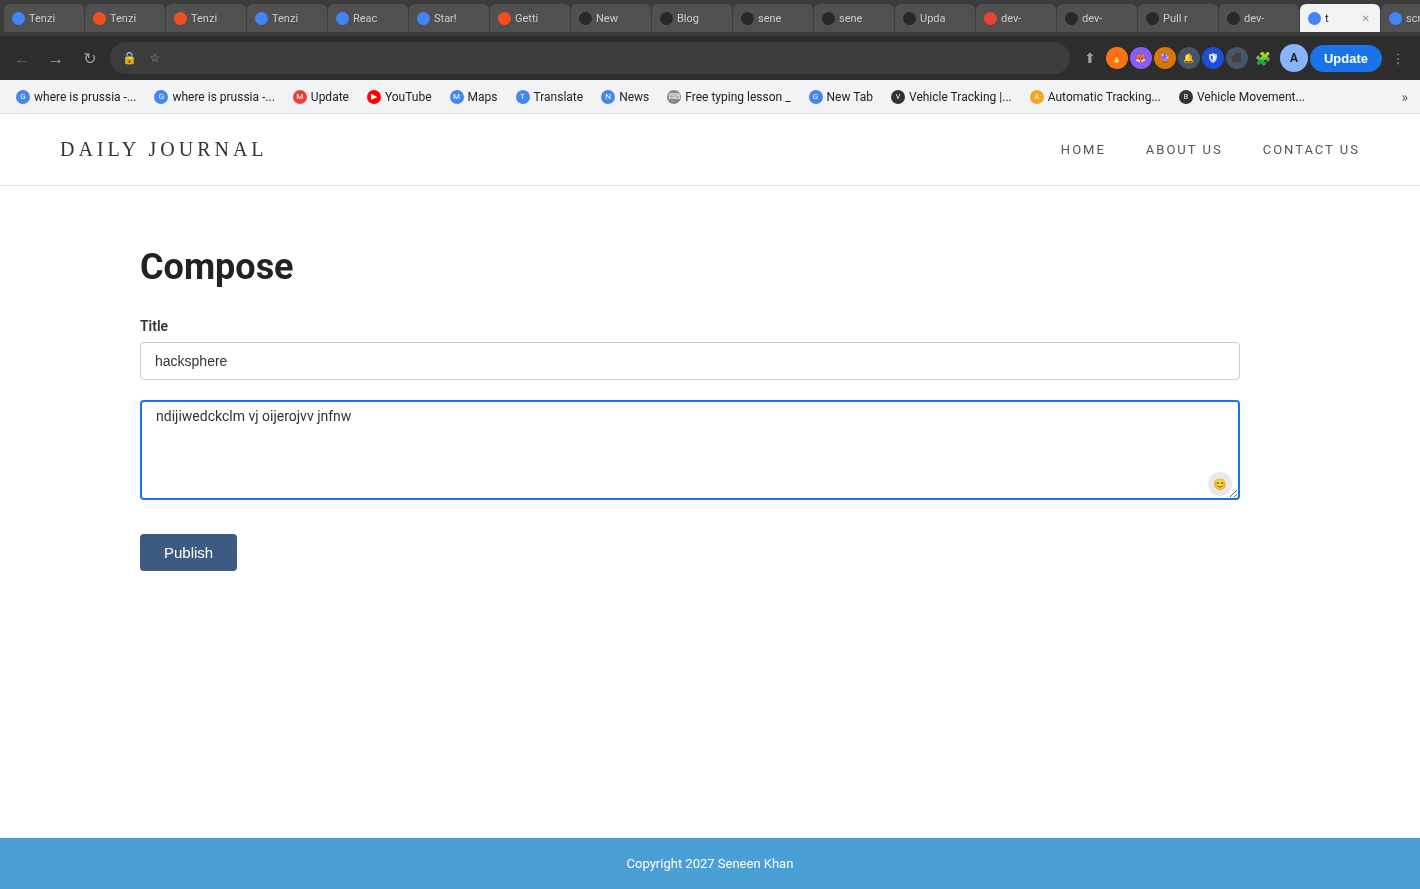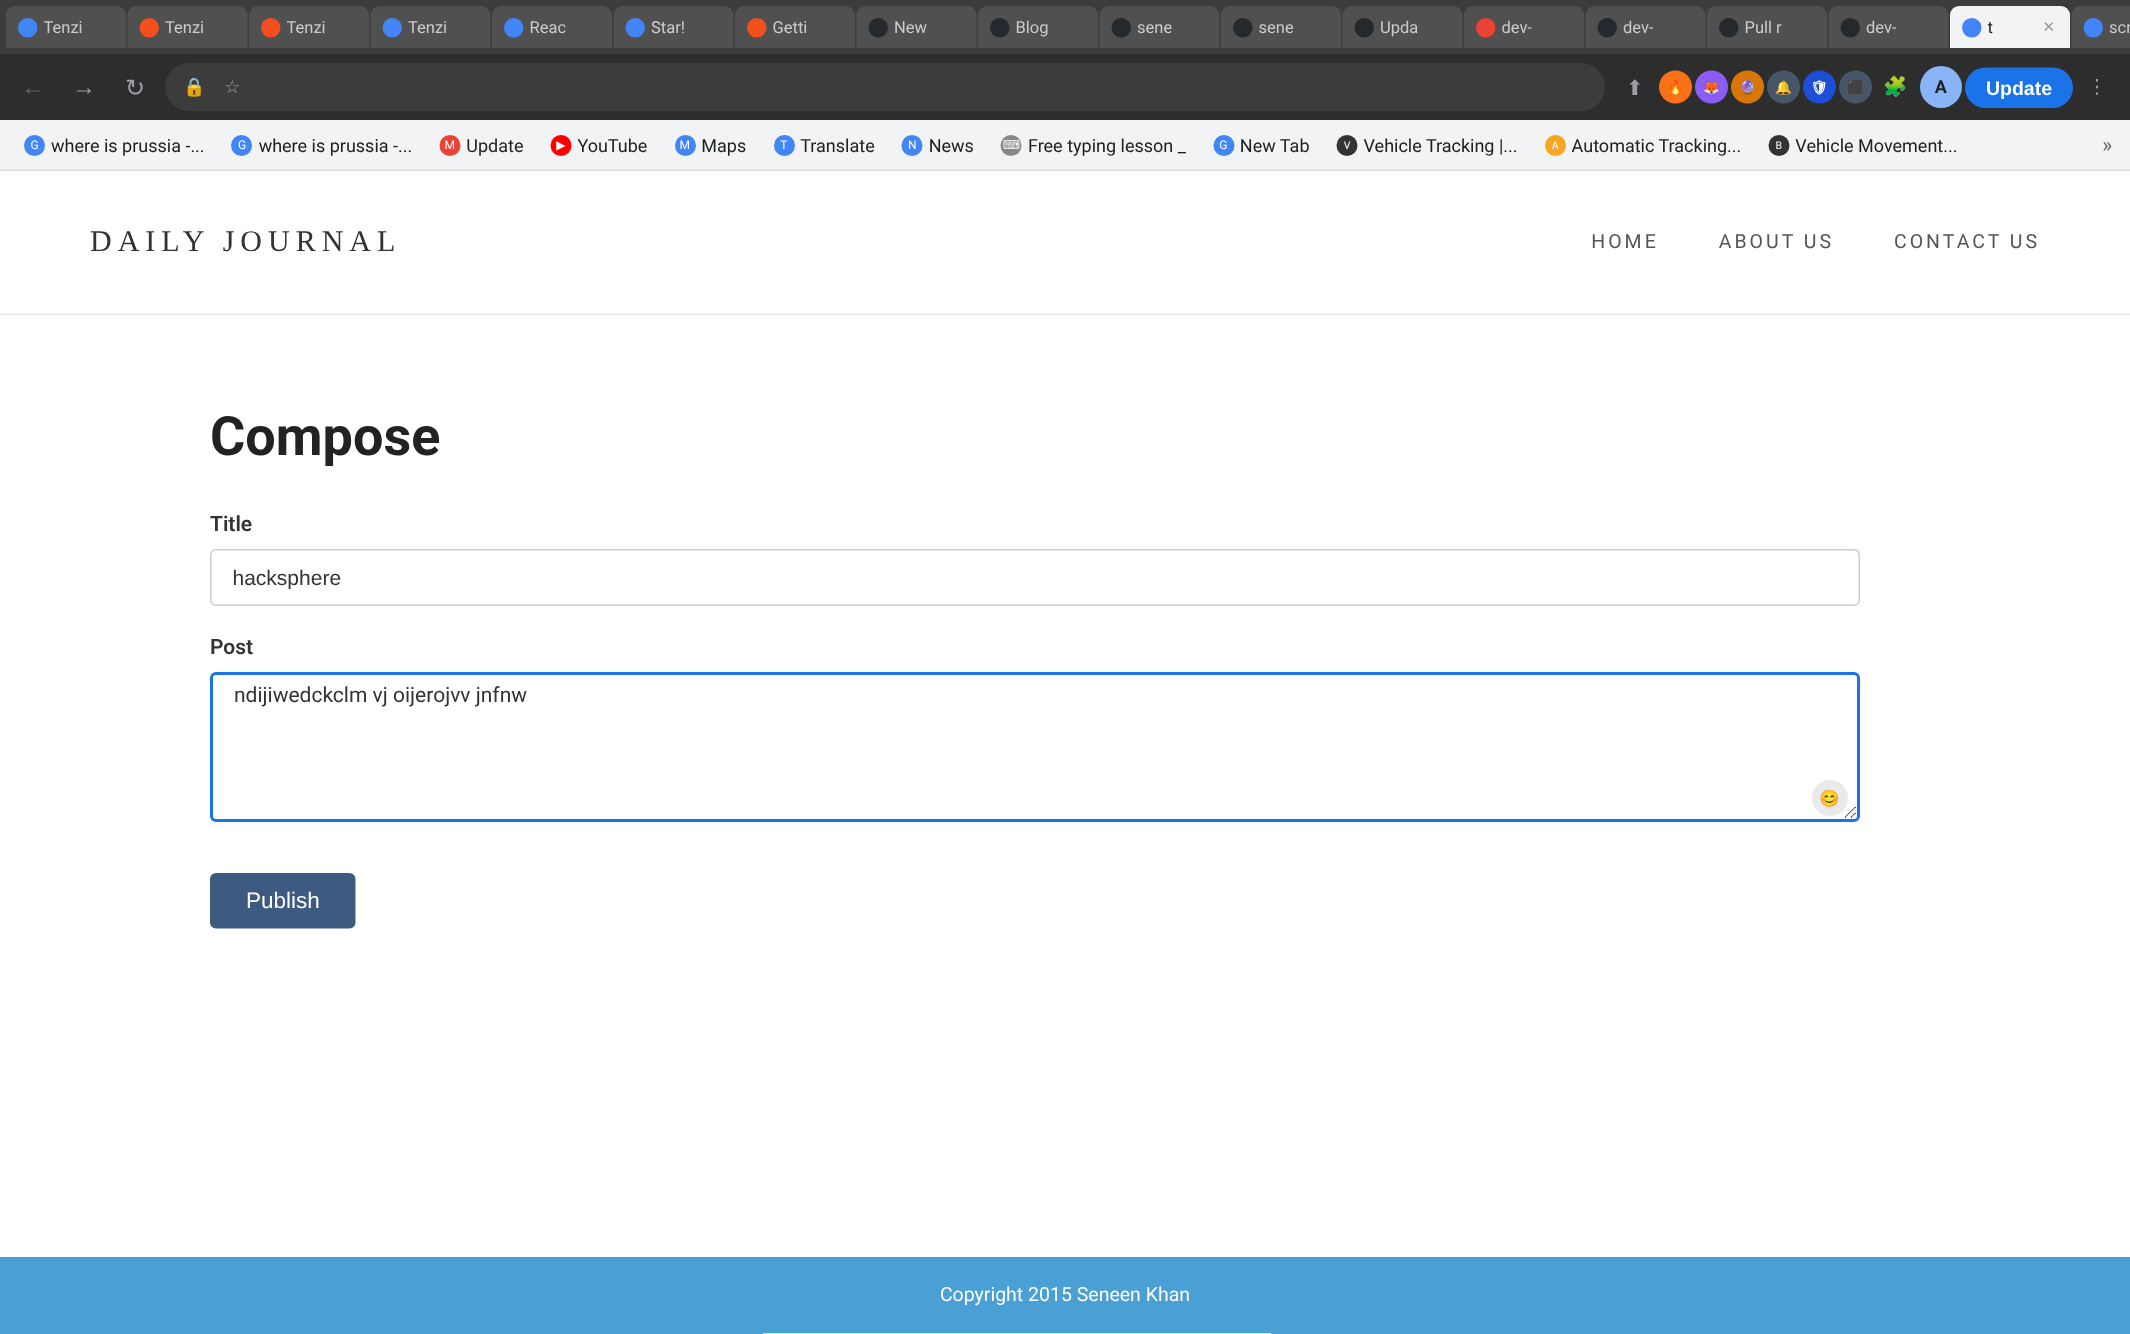--- a/index.html
+++ b/index.html
@@ -235,21 +235,21 @@
       min-height: calc(889px - 114px);
       display: flex;
       flex-direction: column;
     }
 
     
     .site-header {
       display: flex;
       align-items: center;
       justify-content: space-between;
-      padding: 36px 60px;
+      padding: 24px 60px;
       border-bottom: 1px solid #e8e8e8;
     }
 
     .site-logo {
       font-family: 'Georgia', serif;
       font-size: 20px;
       letter-spacing: 4px;
       color: #333;
       font-weight: 400;
       text-transform: uppercase;
@@ -558,27 +558,26 @@
     <h1 class="compose-title">Compose</h1>
 
     
     <div class="form-group">
       <label class="form-label">Title</label>
       <input class="form-input" type="text" value="hacksphere" style="">
     </div>
 
     
     <div class="form-group">
-      <label class="form-label">Post</label>
       <div class="textarea-wrapper">
         <textarea class="form-textarea" style="">ndijiwedckclm vj oijerojvv jnfnw</textarea>
         <div class="textarea-corner-icon">😊</div>
       </div>
     </div>
 
     
     <button class="publish-btn">Publish</button>
   </main>
 
   <footer class="site-footer">
-    <span>Copyright 2015 Seneen Khan</span>
+    <span>Copyright 2027 Seneen Khan</span>
   </footer>
 </div>
 
 </body></html>

